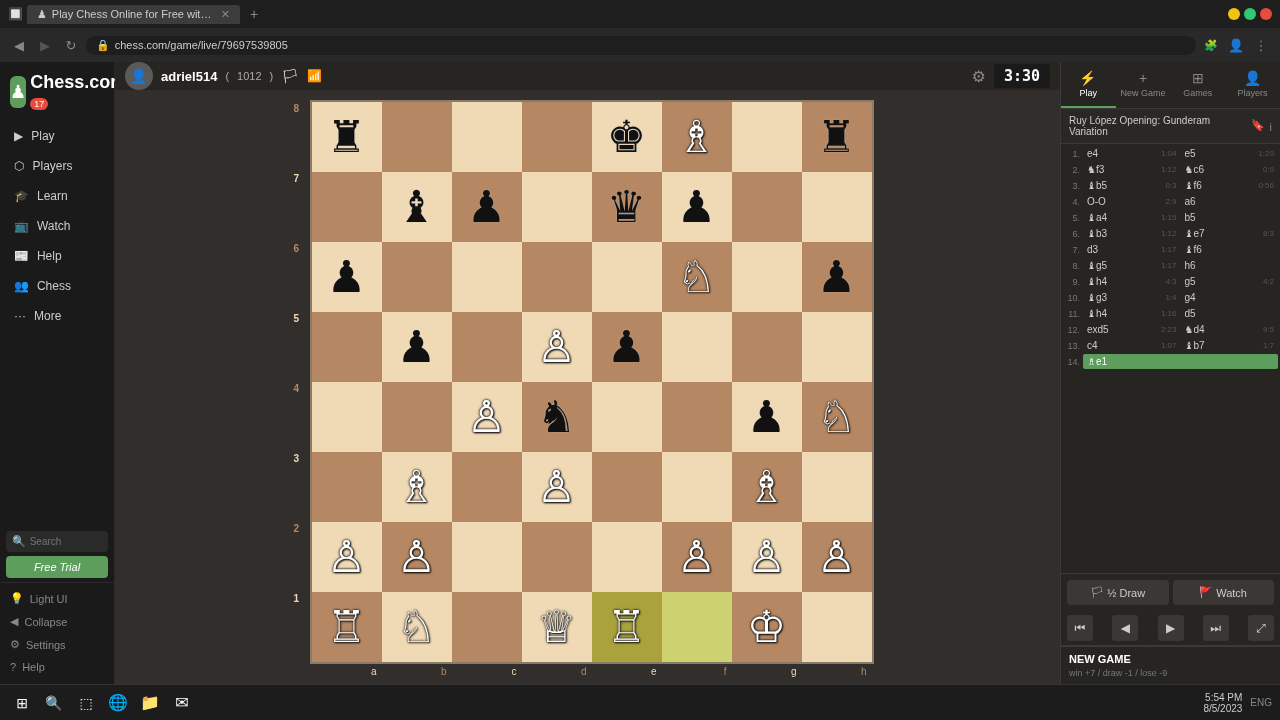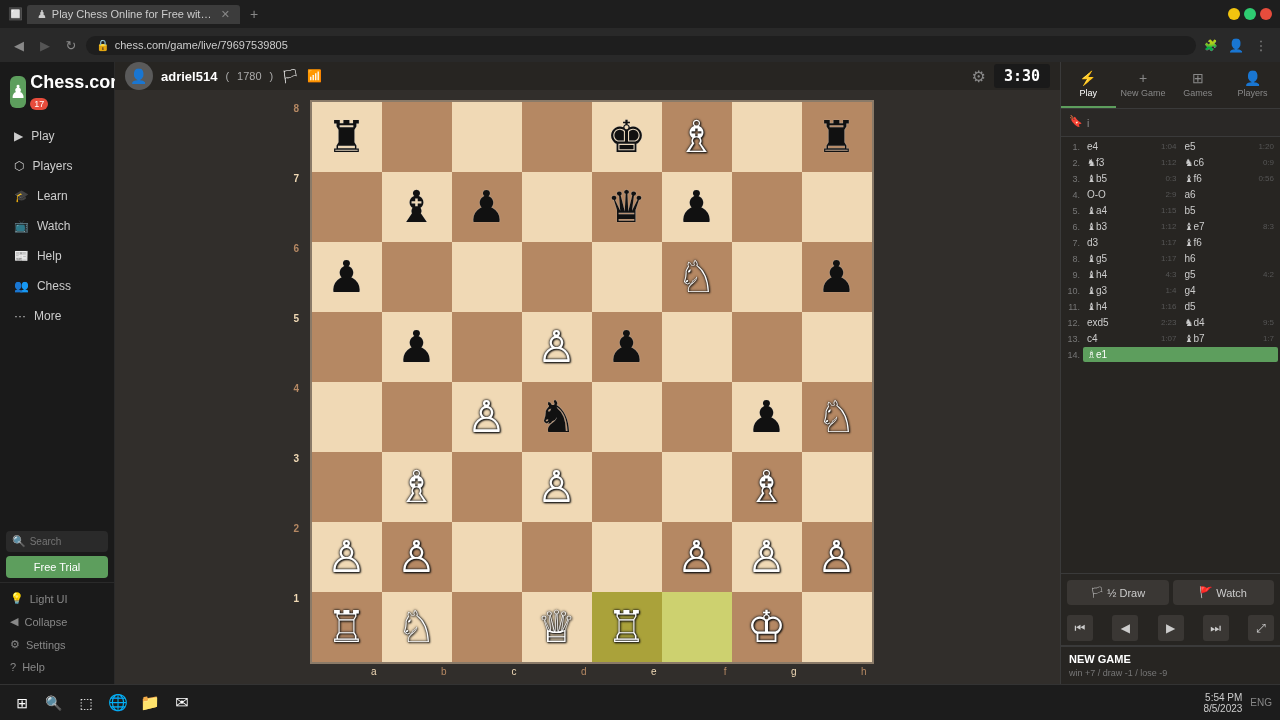--- a/index.html
+++ b/index.html
@@ -81,21 +81,21 @@
     <div style="display:flex;align-items:center;gap:8px;padding:7px 10px;cursor:pointer;color:#ccc;font-size:12px;border-radius:4px;margin:1px 4px;">
       <span>···</span>
       <span>More</span>
     </div>
 
     <div style="margin-top:auto;">
       <div style="margin:4px 6px;background:#2a2a2a;border-radius:4px;padding:4px 6px;display:flex;align-items:center;gap:4px;">
         <span style="color:#888;font-size:11px;">🔍</span>
         <input type="text" style="background: none; border: none; color: rgb(204, 204, 204); font-size: 10px; outline: none; width: 100%;" placeholder="Search">
       </div>
-      <div style="margin:4px 6px;background:#5d9e5d;color:#fff;border:none;border-radius:4px;padding:5px 22px;font-size:11px;cursor:pointer;text-align:center;">
+      <div style="margin:4px 6px;background:#5d9e5d;color:#fff;border:none;border-radius:4px;padding:5px 22px;font-size:11px;cursor:pointer;text-align:center;font-style:italic;">
         <span>Free Trial</span>
       </div>
       <div style="height:1px;background:#2a2a2a;margin:4px 0;"></div>
       <div style="display:flex;align-items:center;gap:6px;padding:5px 10px;cursor:pointer;color:#888;font-size:11px;">
         <span>💡</span>
         <span>Light UI</span>
       </div>
       <div style="display:flex;align-items:center;gap:6px;padding:5px 10px;cursor:pointer;color:#888;font-size:11px;">
         <span>◀</span>
         <span>Collapse</span>
@@ -110,21 +110,21 @@
       </div>
     </div>
   </div>
 
   <div style="flex:1;background:#312e2b;display:flex;flex-direction:column;min-width:0;">
 
     <div style="height:44px;background:#272522;display:flex;align-items:center;padding:0 10px;gap:8px;">
       <div style="width:28px;height:28px;border-radius:50%;background:#5a5a5a;overflow:hidden;display:flex;align-items:center;justify-content:center;font-size:14px;">👤</div>
       <span style="font-size:13px;font-weight:bold;color:#fff;">adriel514</span>
       <span style="font-size:11px;color:#aaa;">(</span>
-        <span style="font-size:11px;color:#aaa;">1780</span>
+        <span style="font-size:11px;color:#aaa;">1012</span>
         <span style="font-size:11px;color:#aaa;">)</span>
       <span style="font-size:14px;">🏳</span>
       <span style="color:#888;font-size:12px;">📶</span>
       <div style="margin-left:auto;color:#888;cursor:pointer;">
         <span>⚙</span>
       </div>
       <div style="background:#1a1a1a;padding:3px 10px;border-radius:3px;font-size:15px;font-weight:bold;color:#fff;font-family:monospace;">
         <span>3:30</span>
       </div>
     </div>
@@ -302,20 +302,21 @@
         <span style="font-size:14px;">⊞</span>
         <span>Games</span>
       </div>
       <div style="flex:1;padding:8px 4px;display:flex;flex-direction:column;align-items:center;gap:2px;font-size:9px;color:#888;cursor:pointer;border-bottom:2px solid transparent;">
         <span style="font-size:14px;">👤</span>
         <span>Players</span>
       </div>
     </div>
 
     <div style="padding:6px 8px;font-size:10px;color:#ccc;background:#2a2826;border-bottom:1px solid #3a3a3a;display:flex;justify-content:space-between;align-items:center;">
+      <span>Ruy López Opening: Gunderam Variation</span>
       <div style="display:flex;gap:4px;">
         <span style="color:#888;cursor:pointer;font-size:11px;">🔖</span>
         <span style="color:#888;cursor:pointer;font-size:11px;">ℹ</span>
       </div>
     </div>
 
     <div style="flex:1;overflow-y:auto;padding:2px;">
       <style>
         .moves-list-inner::-webkit-scrollbar{width:4px}
         .move-row-item{display:flex;align-items:center;margin-bottom:1px;border-radius:2px;}

